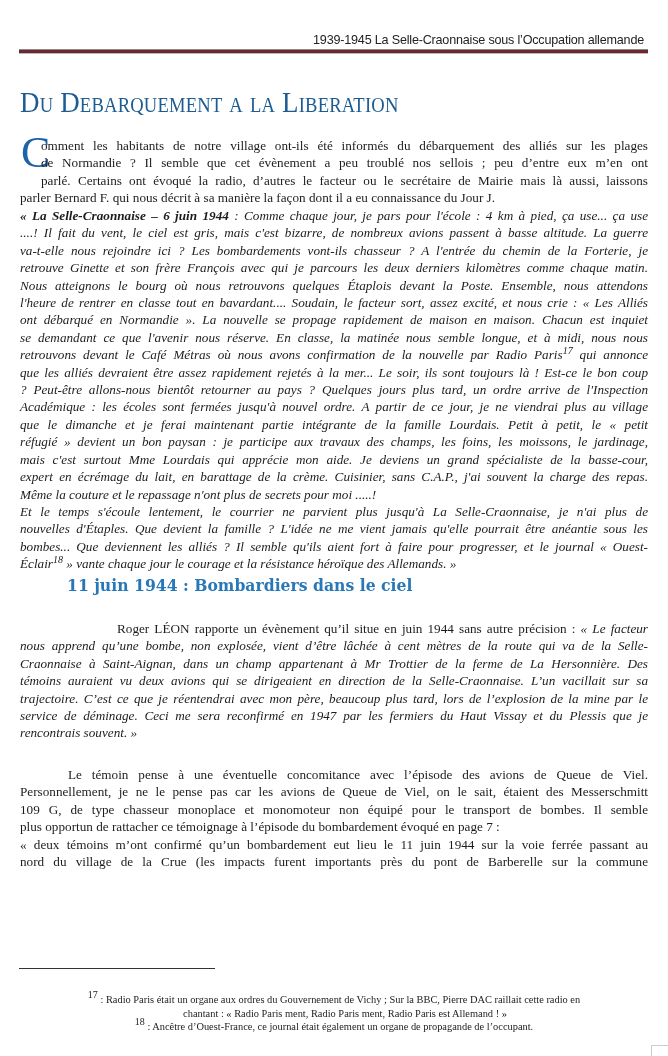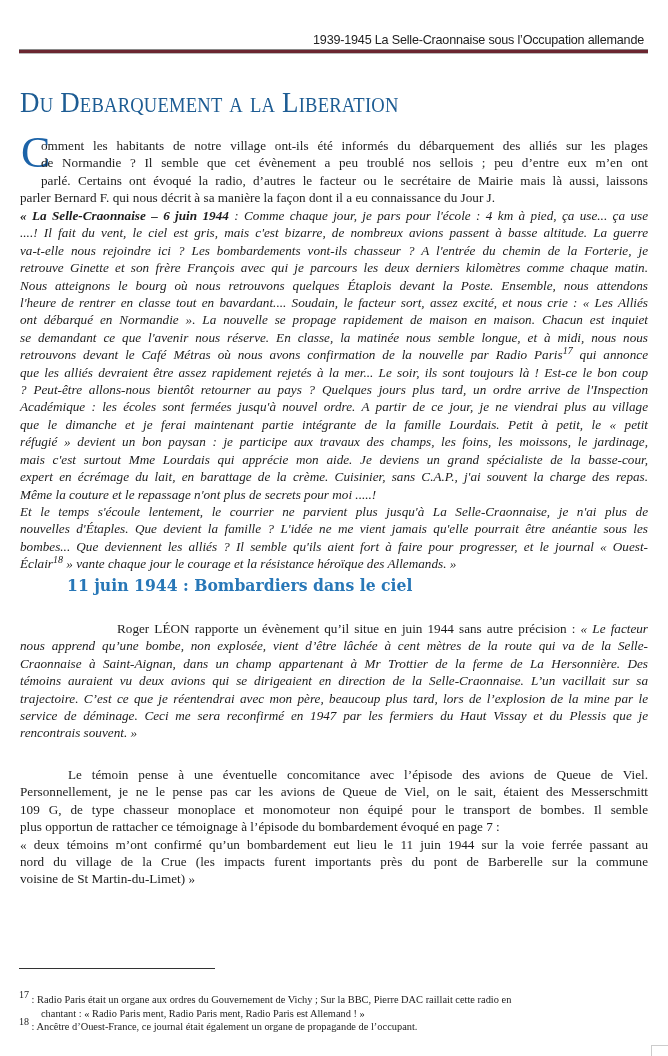--- a/index.html
+++ b/index.html
@@ -46,21 +46,21 @@
     transform: scaleX(0.92); transform-origin: left top;
   }
 
   sup { font-size: 10px; line-height: 0; vertical-align: 5px; }
 
   .footnote-rule {
     position: absolute; left: 19px; top: 968px; width: 196px; height: 1px; background: #333;
   }
   .footnotes {
     position: absolute; left: 19px; top: 993px; width: 630px;
-    font-family: "Liberation Serif", serif; font-size: 10.4px; line-height: 13.5px; color: #1c1c1c;
+    font-family: "Liberation Serif", serif; font-size: 10.4px; line-height: 13.5px; color: #1c1c1c; text-align: center;
   }
   .fn-line { display: block; white-space: nowrap; }
   .fn-indent { padding-left: 22px; }
 
   .corner-mark {
     position: absolute; left: 651px; top: 1045px; width: 17px; height: 11px;
     border-left: 1px solid #ccc; border-top: 1px solid #ccc;
   }
 </style>
 </head>
@@ -117,21 +117,20 @@
     <span class="line it">rencontrais souvent. »</span>
   </div>
 
   <div class="body-text" style="top:746px;">
     <span class="line j" style="padding-left:48px;margin-top:20px;">Le témoin pense à une éventuelle concomitance avec l’épisode des avions de Queue de Viel.</span>
     <span class="line j">Personnellement, je ne le pense pas car les avions de Queue de Viel, on le sait, étaient des Messerschmitt</span>
     <span class="line j">109 G, de type chasseur monoplace et monomoteur non équipé pour le transport de bombes. Il semble</span>
     <span class="line">plus opportun de rattacher ce témoignage à l’épisode du bombardement évoqué en page 7 :</span>
     <span class="line j">« deux témoins m’ont confirmé qu’un bombardement eut lieu le 11 juin 1944 sur la voie ferrée passant au</span>
     <span class="line j">nord du village de la Crue (les impacts furent importants près du pont de Barberelle sur la commune</span>
-    <span class="line">voisine de St Martin-du-Limet) »</span>
   </div>
 
   <div class="footnote-rule"></div>
   <div class="footnotes">
     <span class="fn-line"><sup>17</sup><span> : Radio Paris était un organe aux ordres du Gouvernement de Vichy ; Sur la BBC, Pierre DAC raillait cette radio en</span></span>
     <span class="fn-line fn-indent">chantant : « Radio Paris ment, Radio Paris ment, Radio Paris est Allemand ! »</span>
     <span class="fn-line"><sup>18</sup><span> : Ancêtre d’Ouest-France, ce journal était également un organe de propagande de l’occupant.</span></span>
   </div>
 
   <div class="corner-mark"></div>

